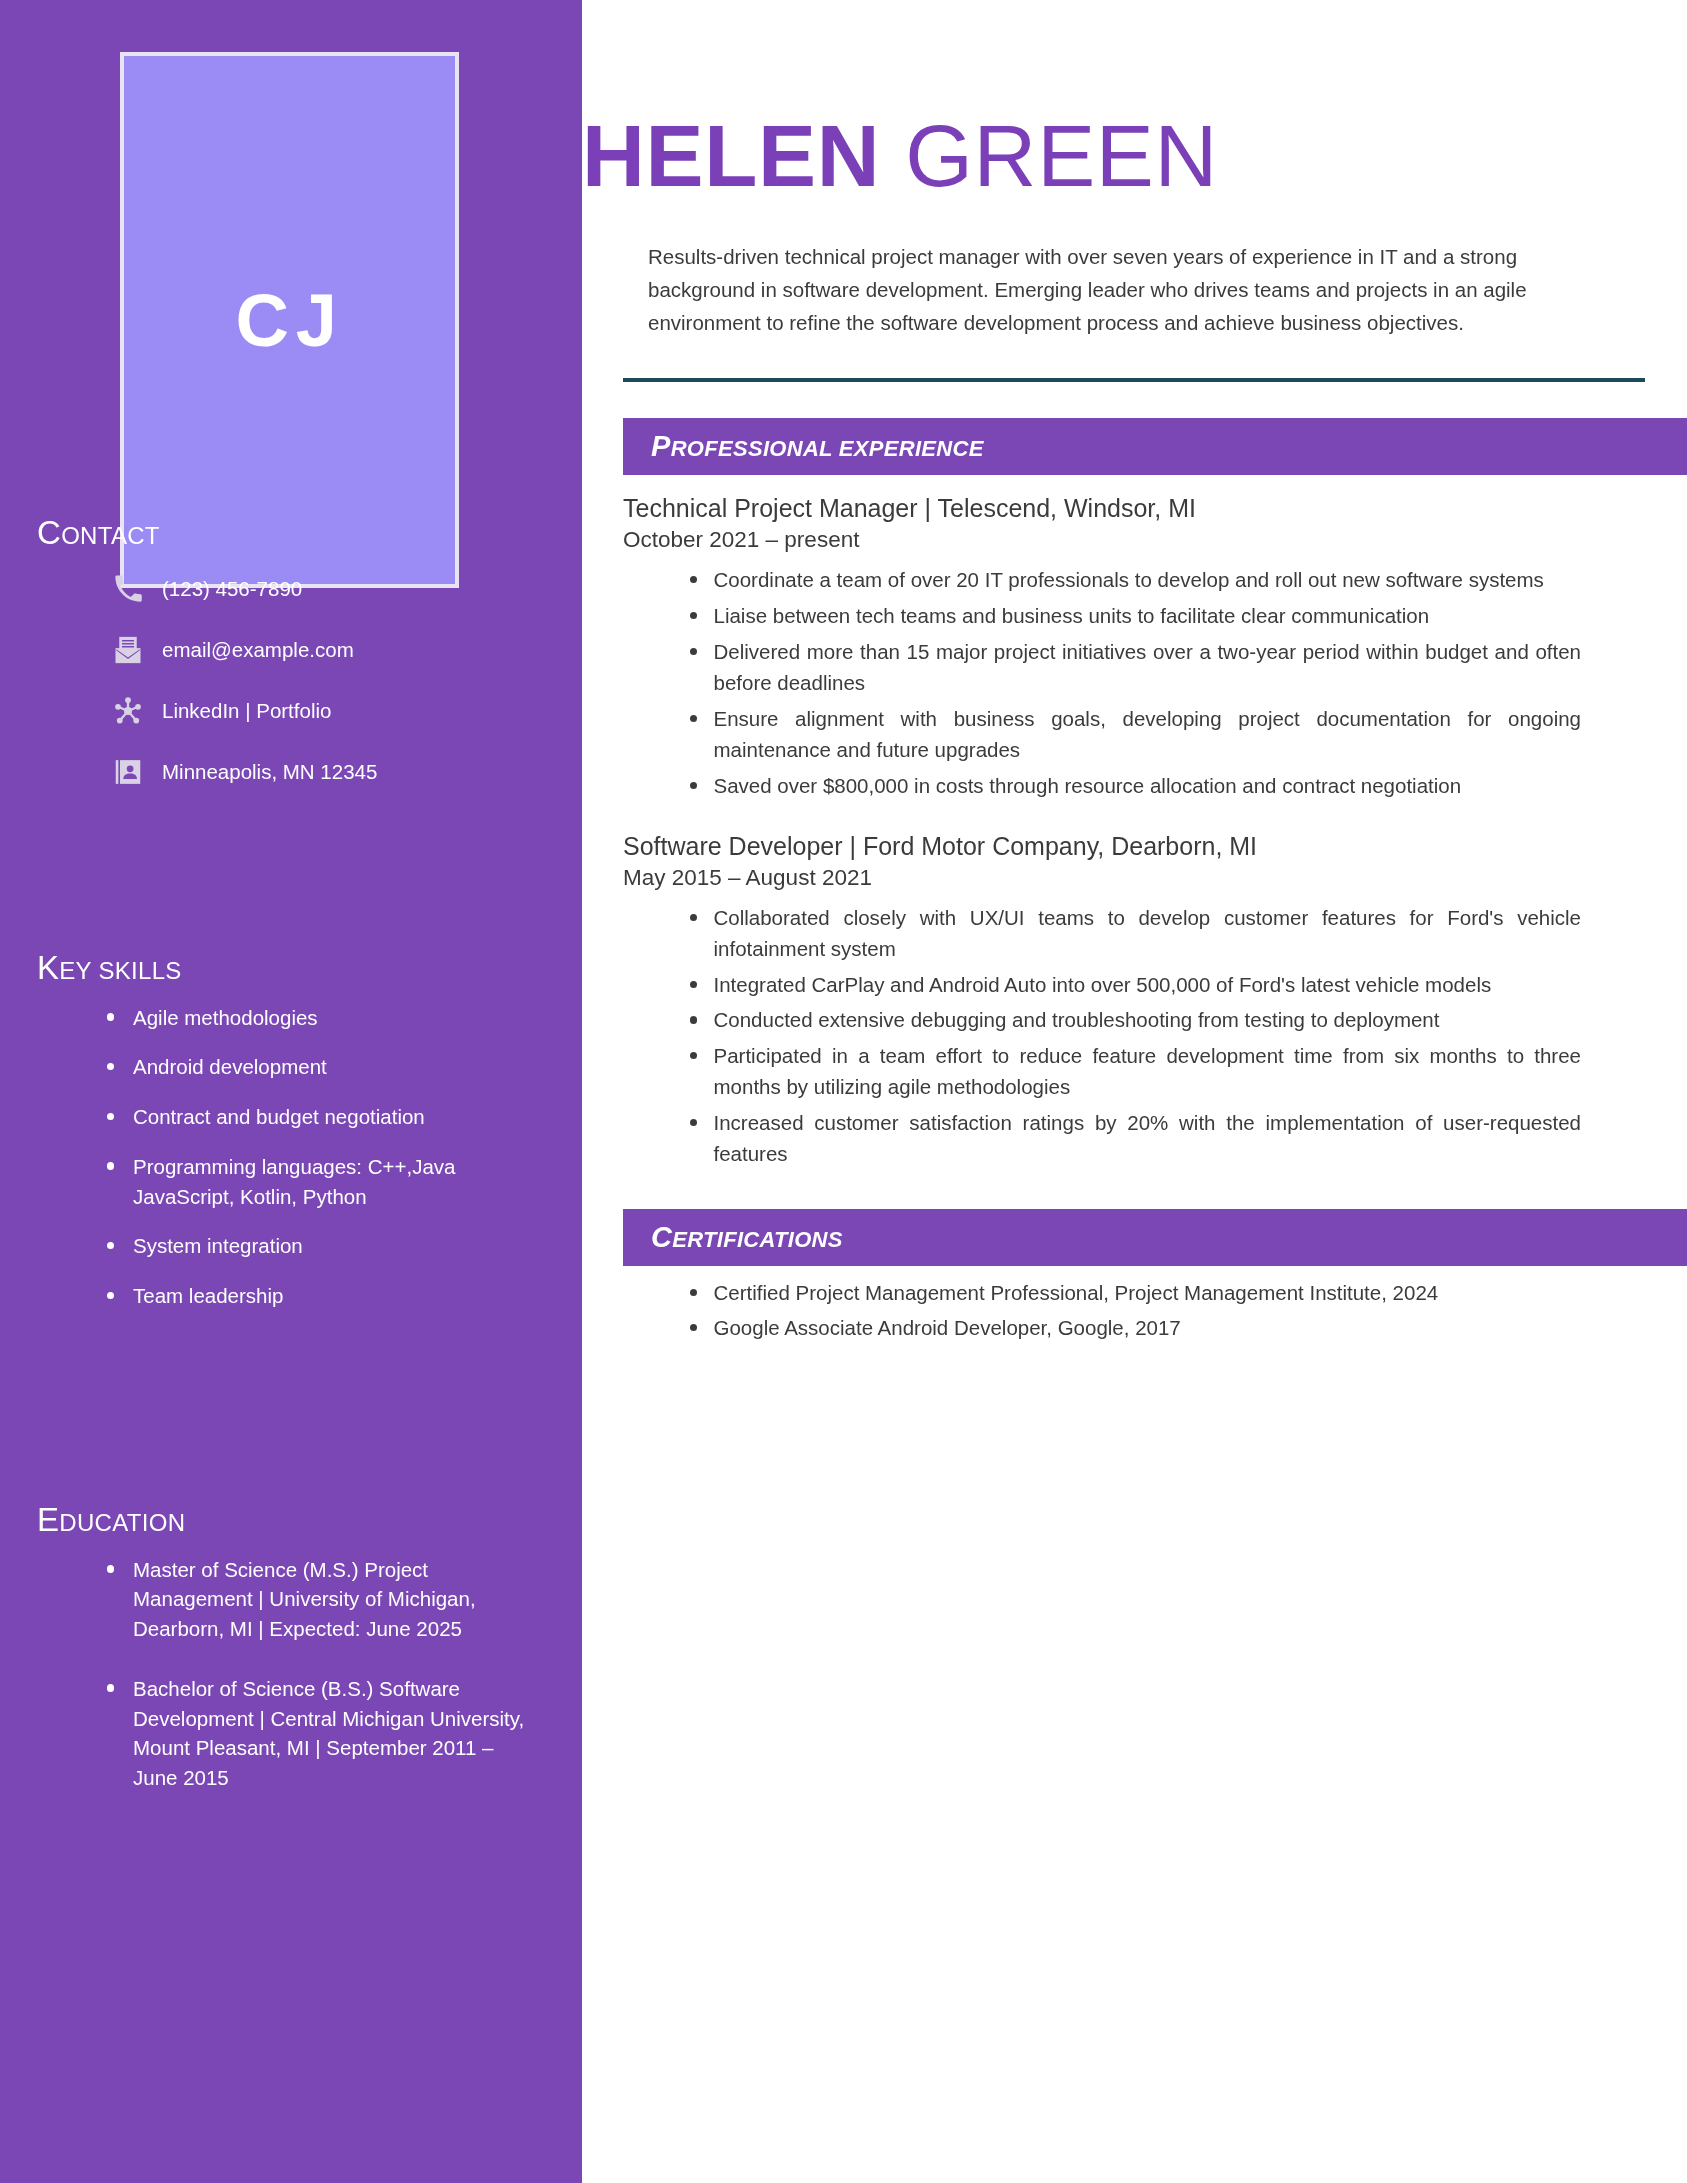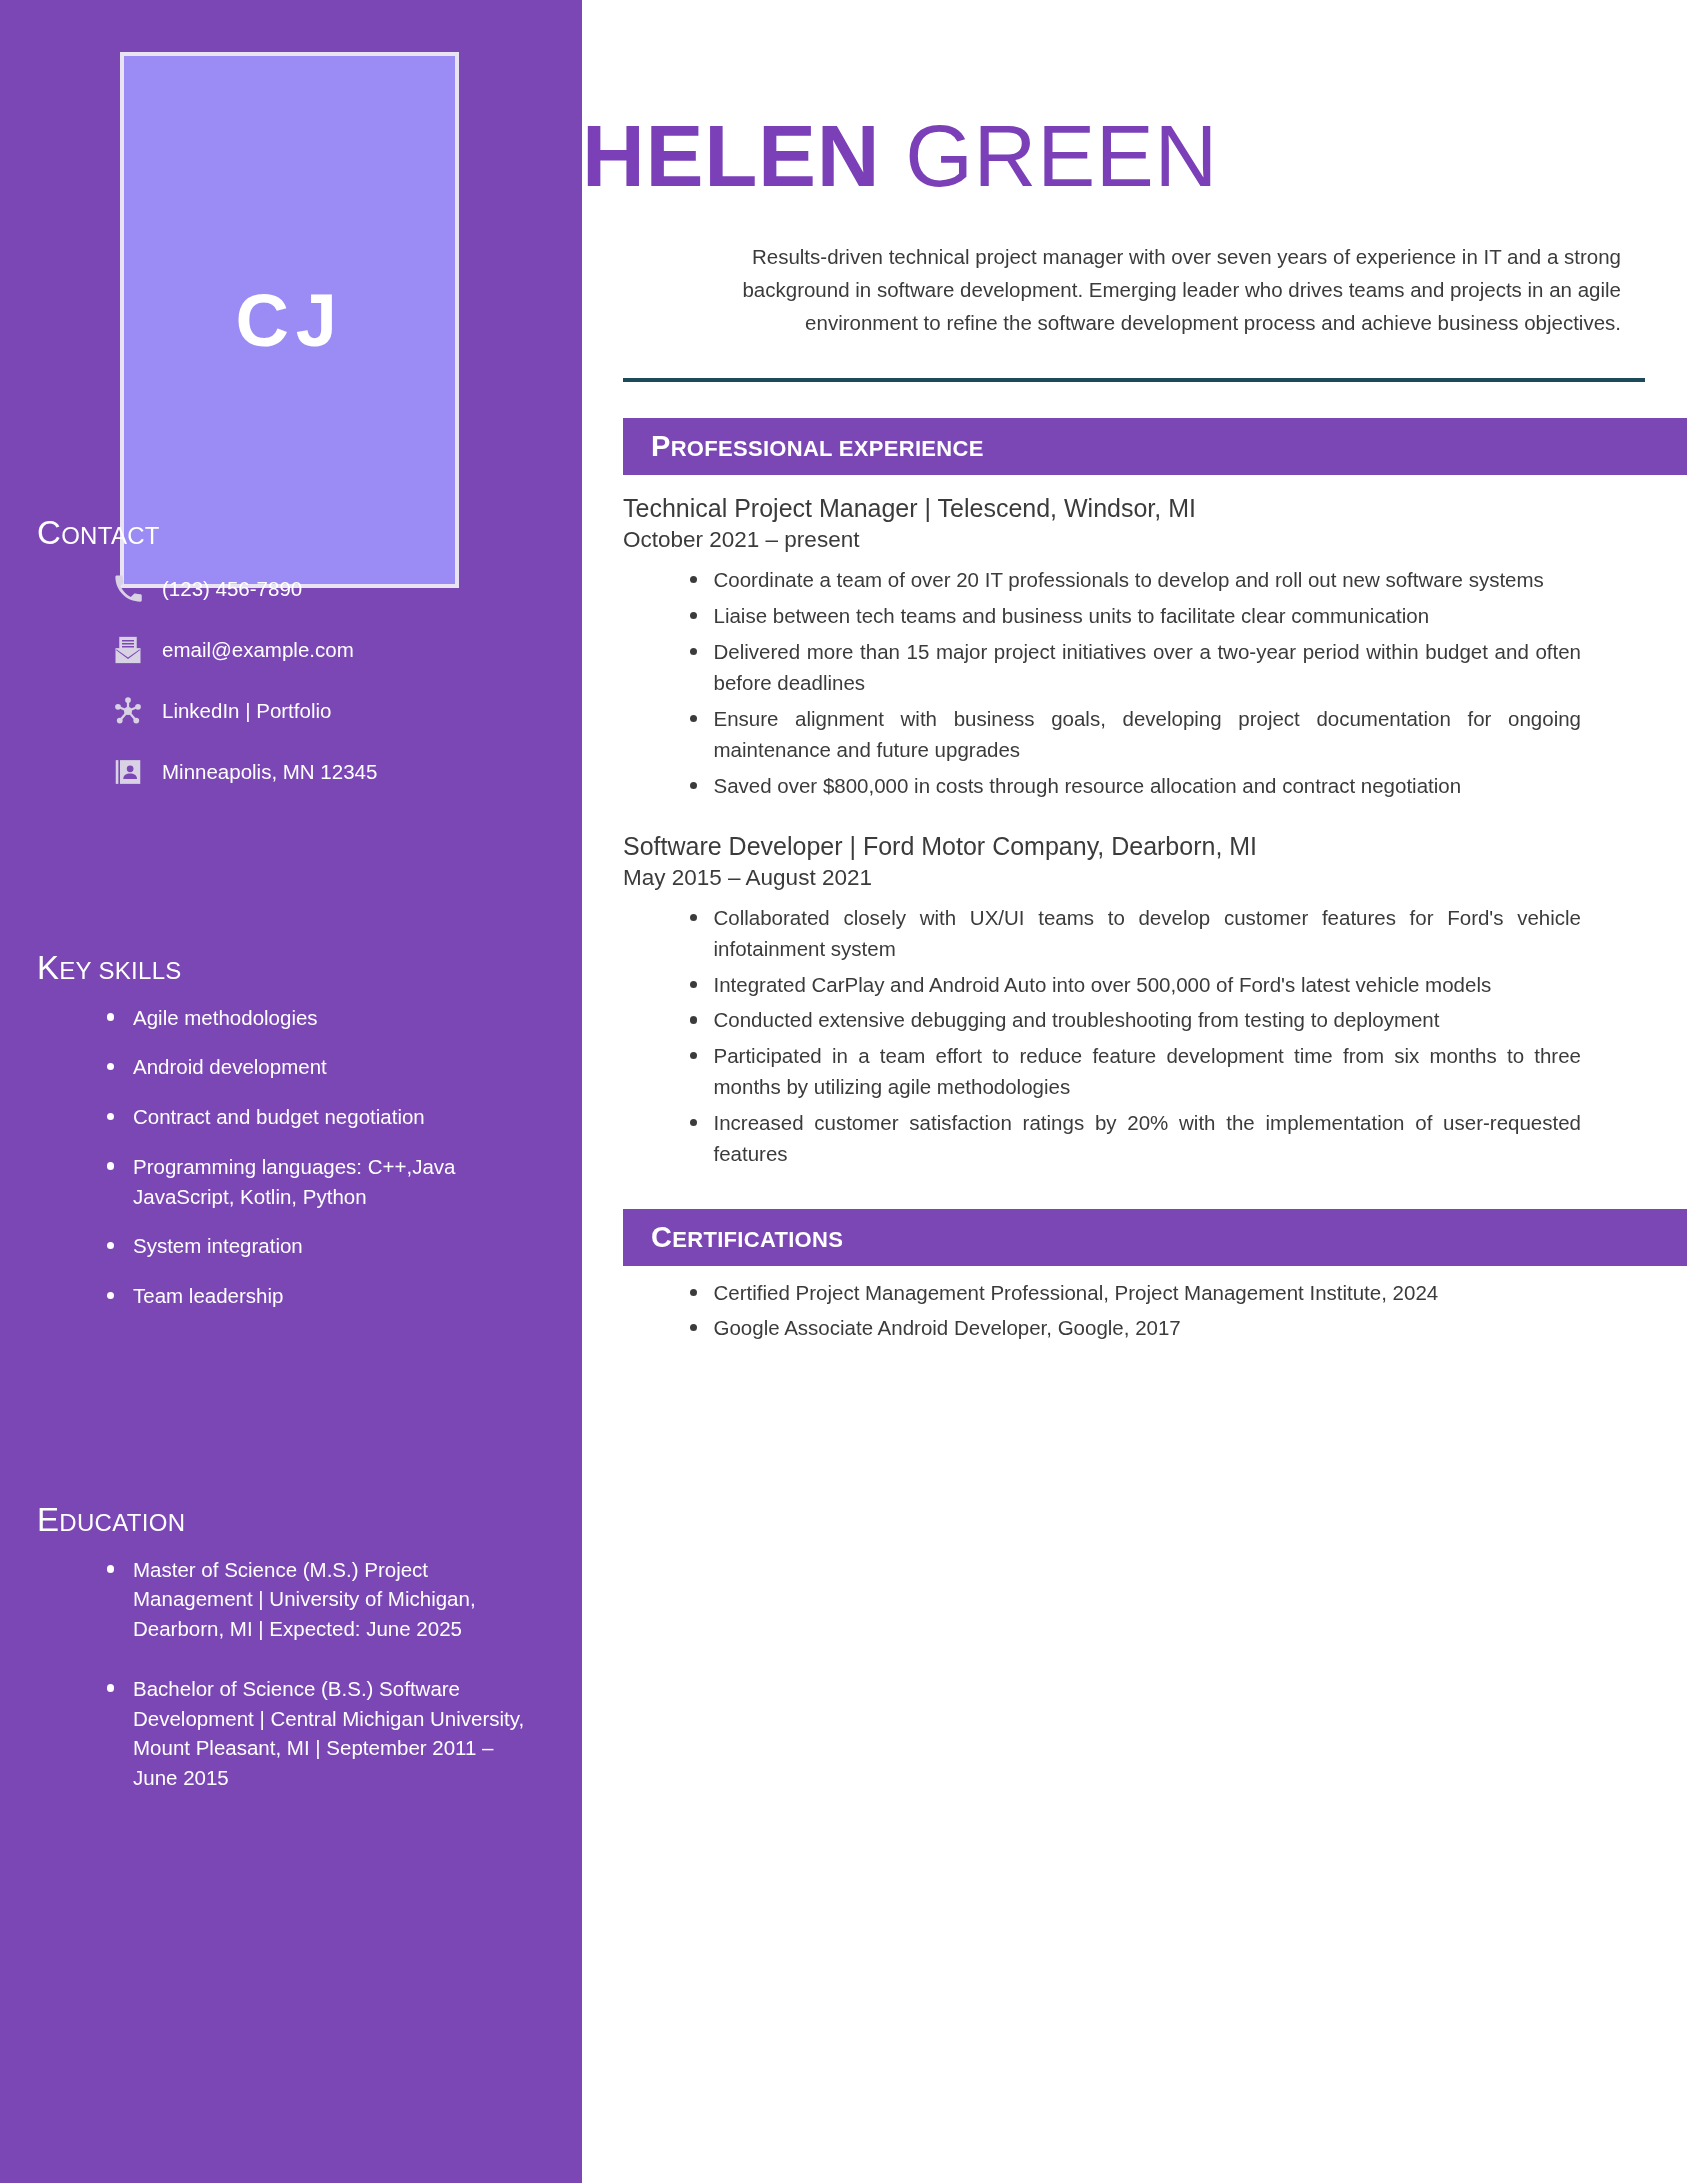--- a/index.html
+++ b/index.html
@@ -155,21 +155,21 @@
     color: #7B3FB8;
     font-size: 87px;
     font-weight: 300;
     letter-spacing: 0.7px;
     font-family: "Liberation Sans", sans-serif;
   }
 
   .summary {
     margin: 41px auto 0 auto;
     width: 973px;
-    text-align: right;
+    text-align: left;
     color: #3B3B3B;
     font-size: 20.5px;
     line-height: 1.62;
     font-weight: 300;
     font-family: "Liberation Sans", sans-serif;
   }
 
   .divider {
     margin: 38px 0 0 41px;
     width: 1022px;
@@ -186,20 +186,21 @@
     align-items: center;
     box-sizing: border-box;
     padding-left: 28px;
   }
   .sec-bar-title {
     color: #ffffff;
     font-family: "Liberation Sans", sans-serif;
     font-weight: bold;
     white-space: nowrap;
     letter-spacing: 0.3px;
+    font-style: italic;
   }
   .sec-bar-title .sc-first { font-size: 29px; }
   .sec-bar-title .sc-rest  { font-size: 22px; }
 
   .job {
     margin: 17px 0 0 41px;
     width: 1022px;
   }
   .job-title {
     color: #3B3B3B;

